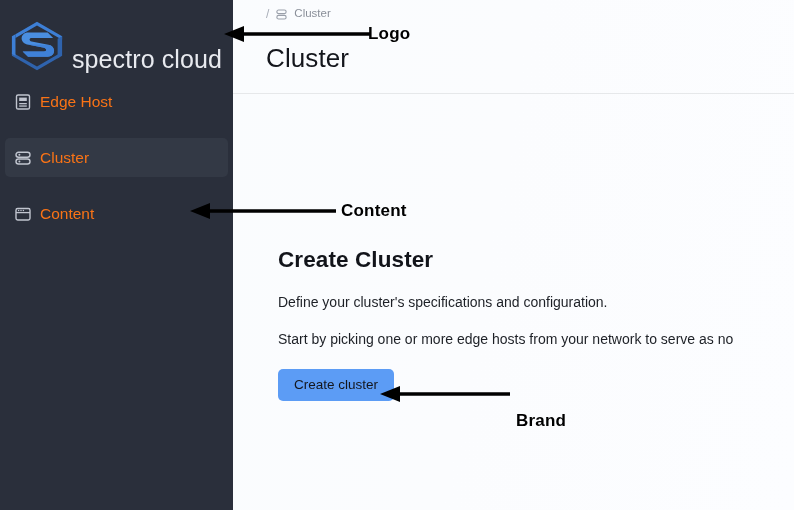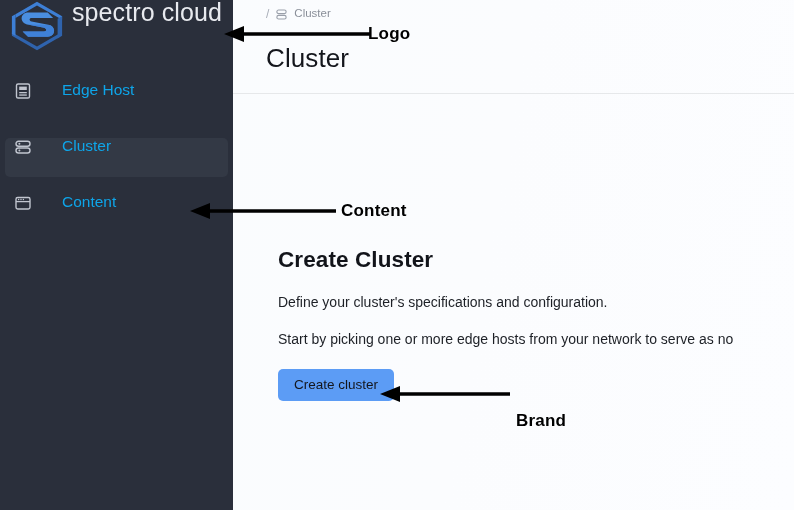--- a/index.html
+++ b/index.html
@@ -23,21 +23,21 @@
     flex: 0 0 233px;
     background: #2a2f3b;
     display: flex;
     flex-direction: column;
     position: relative;
     z-index: 2;
   }
   .brand {
     height: 72px;
     display: flex;
-    align-items: flex-start;
+    align-items: flex-end;
     padding-left: 8px;
     gap: 6px;
     flex: 0 0 72px;
   }
   .brand-mark {
     width: 58px; height: 52px;
     flex: 0 0 58px;
     display: block;
   }
   .brand-text {
@@ -49,24 +49,25 @@
   }
   .nav {
     padding-top: 10px;
     display: flex;
     flex-direction: column;
   }
   .nav-item {
     height: 39px;
     margin: 0 5px;
     display: flex;
-    gap: 30px;
+    align-items: center;
+    gap: 8px;
     padding-left: 9px;
     border-radius: 5px;
-    color: #0ea5e9;
+    color: #f97316;
     font-size: 15.5px;
     cursor: pointer;
     margin-bottom: 17px;
   }
   .nav-item.active {
     background: #333945;
   }
   .nav-ico {
     width: 18px; height: 18px;
     flex: 0 0 18px;

